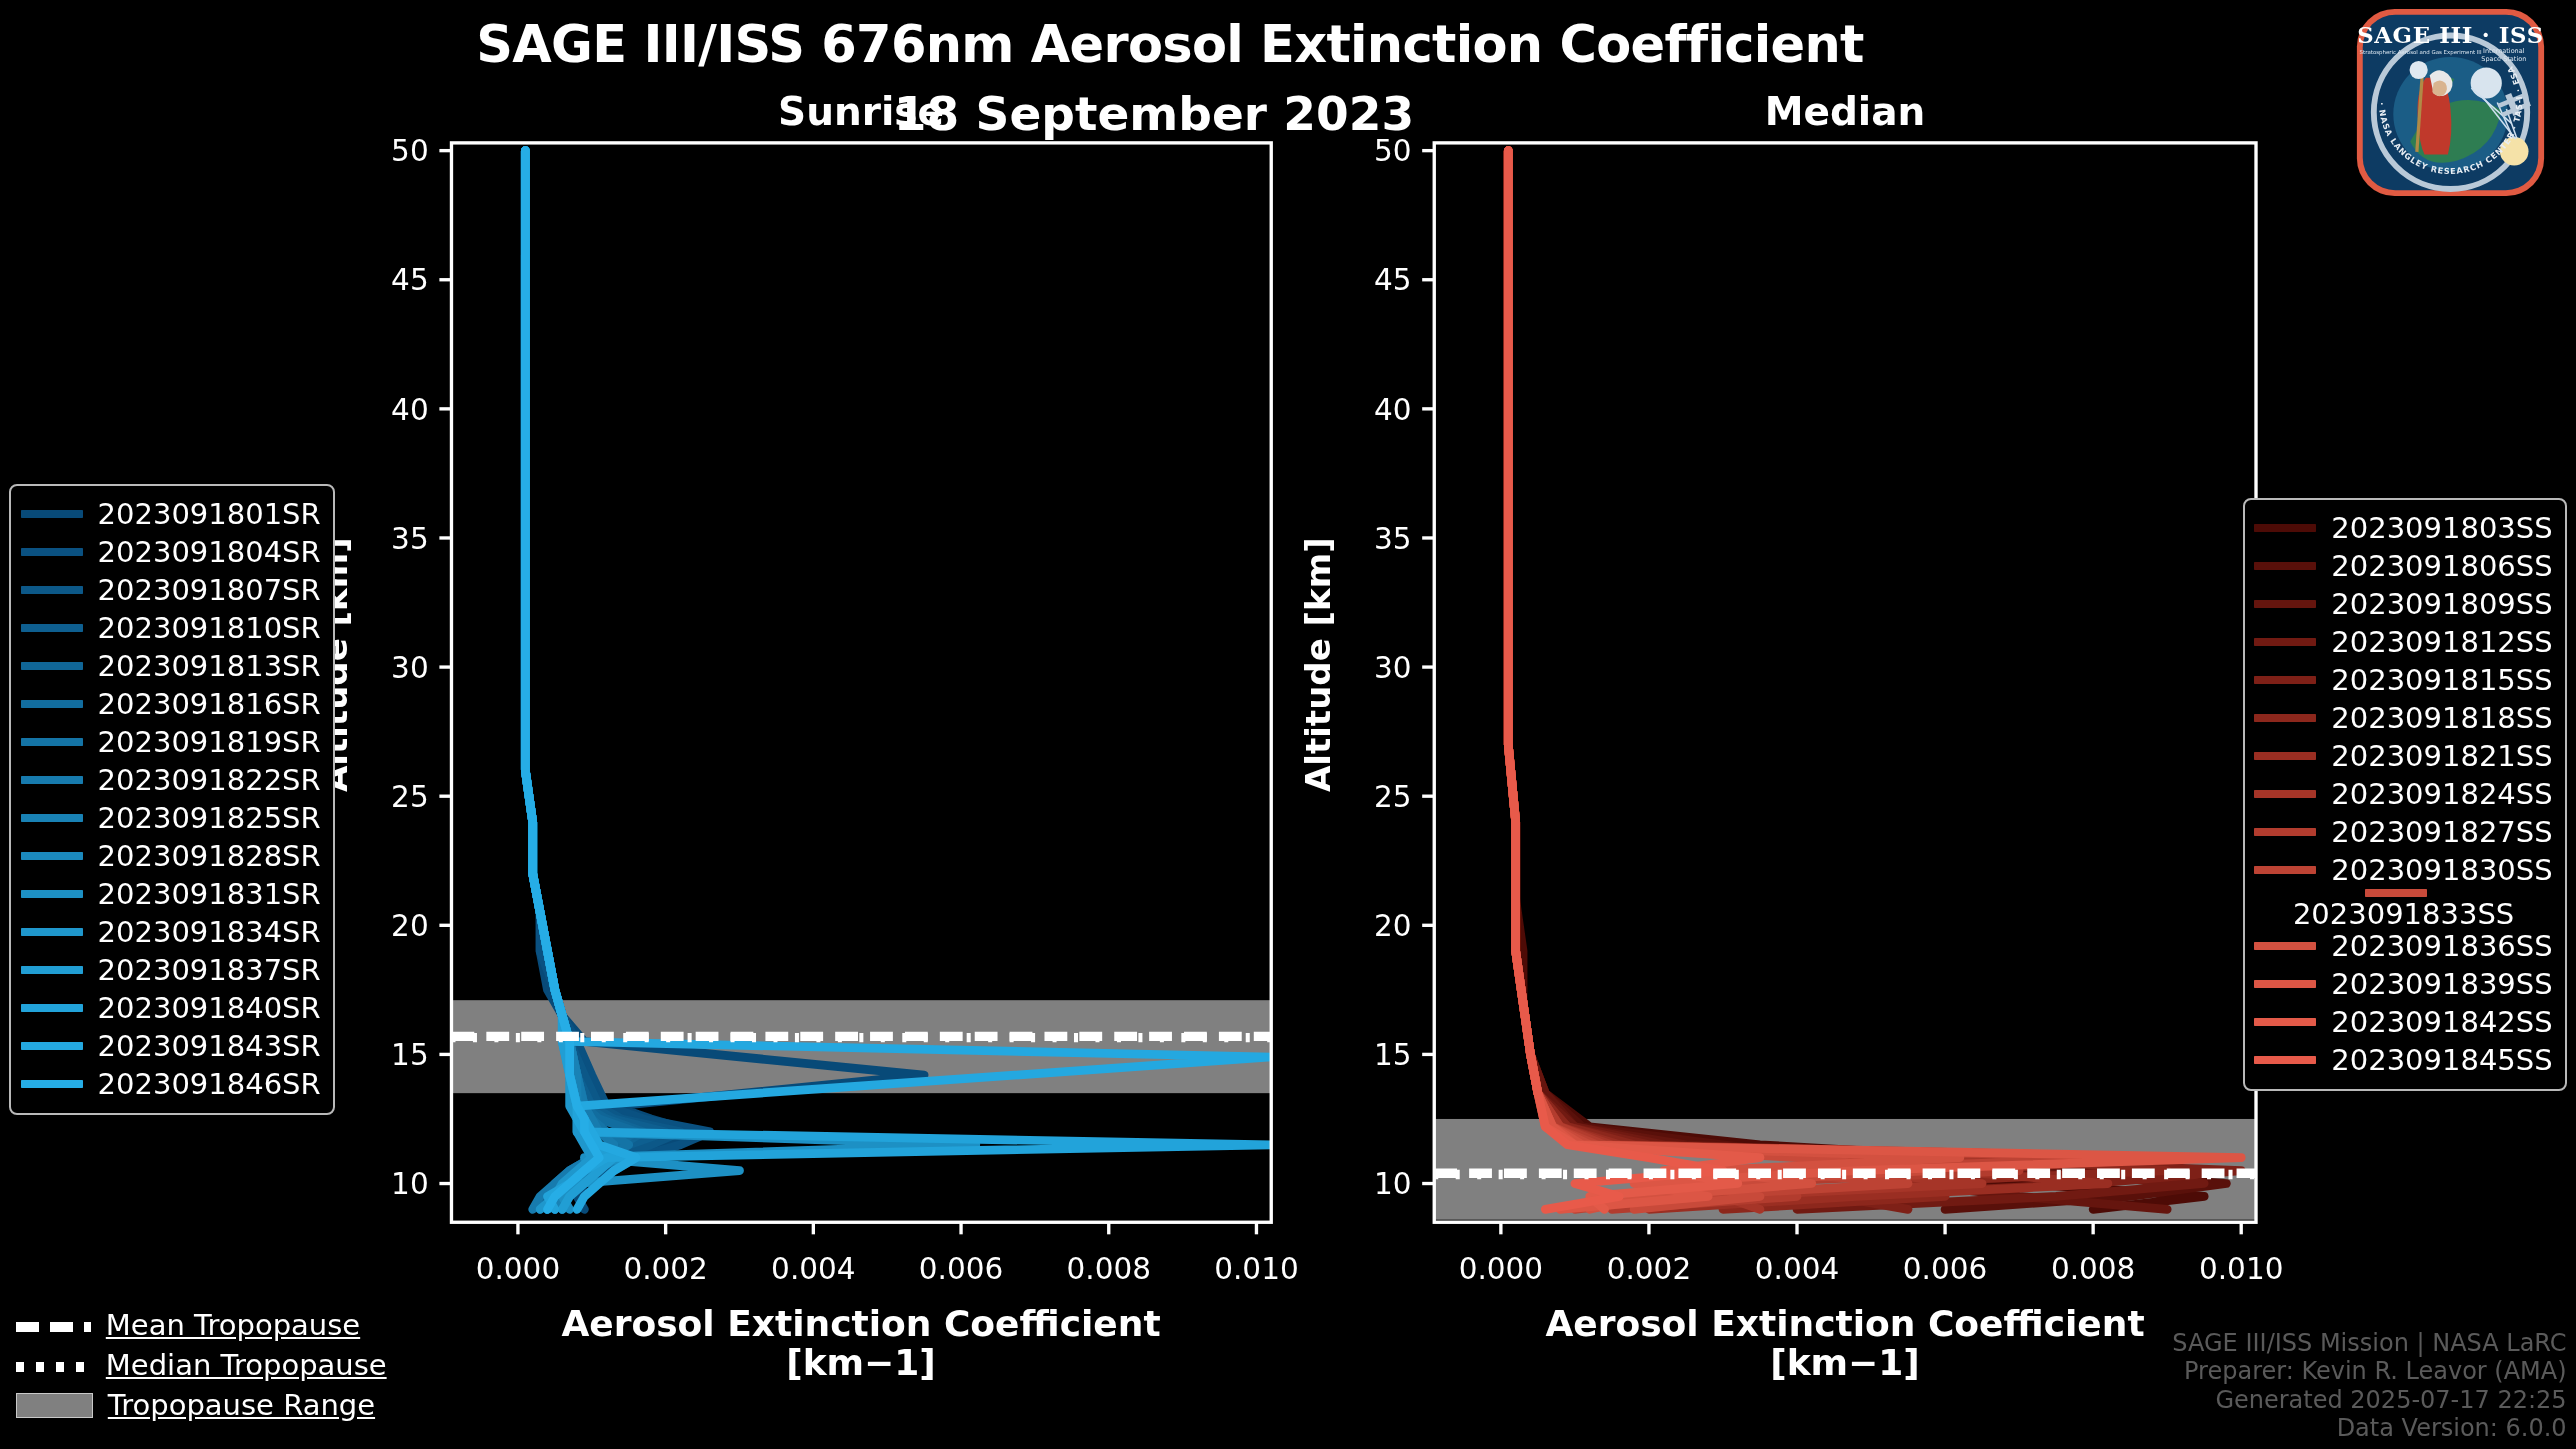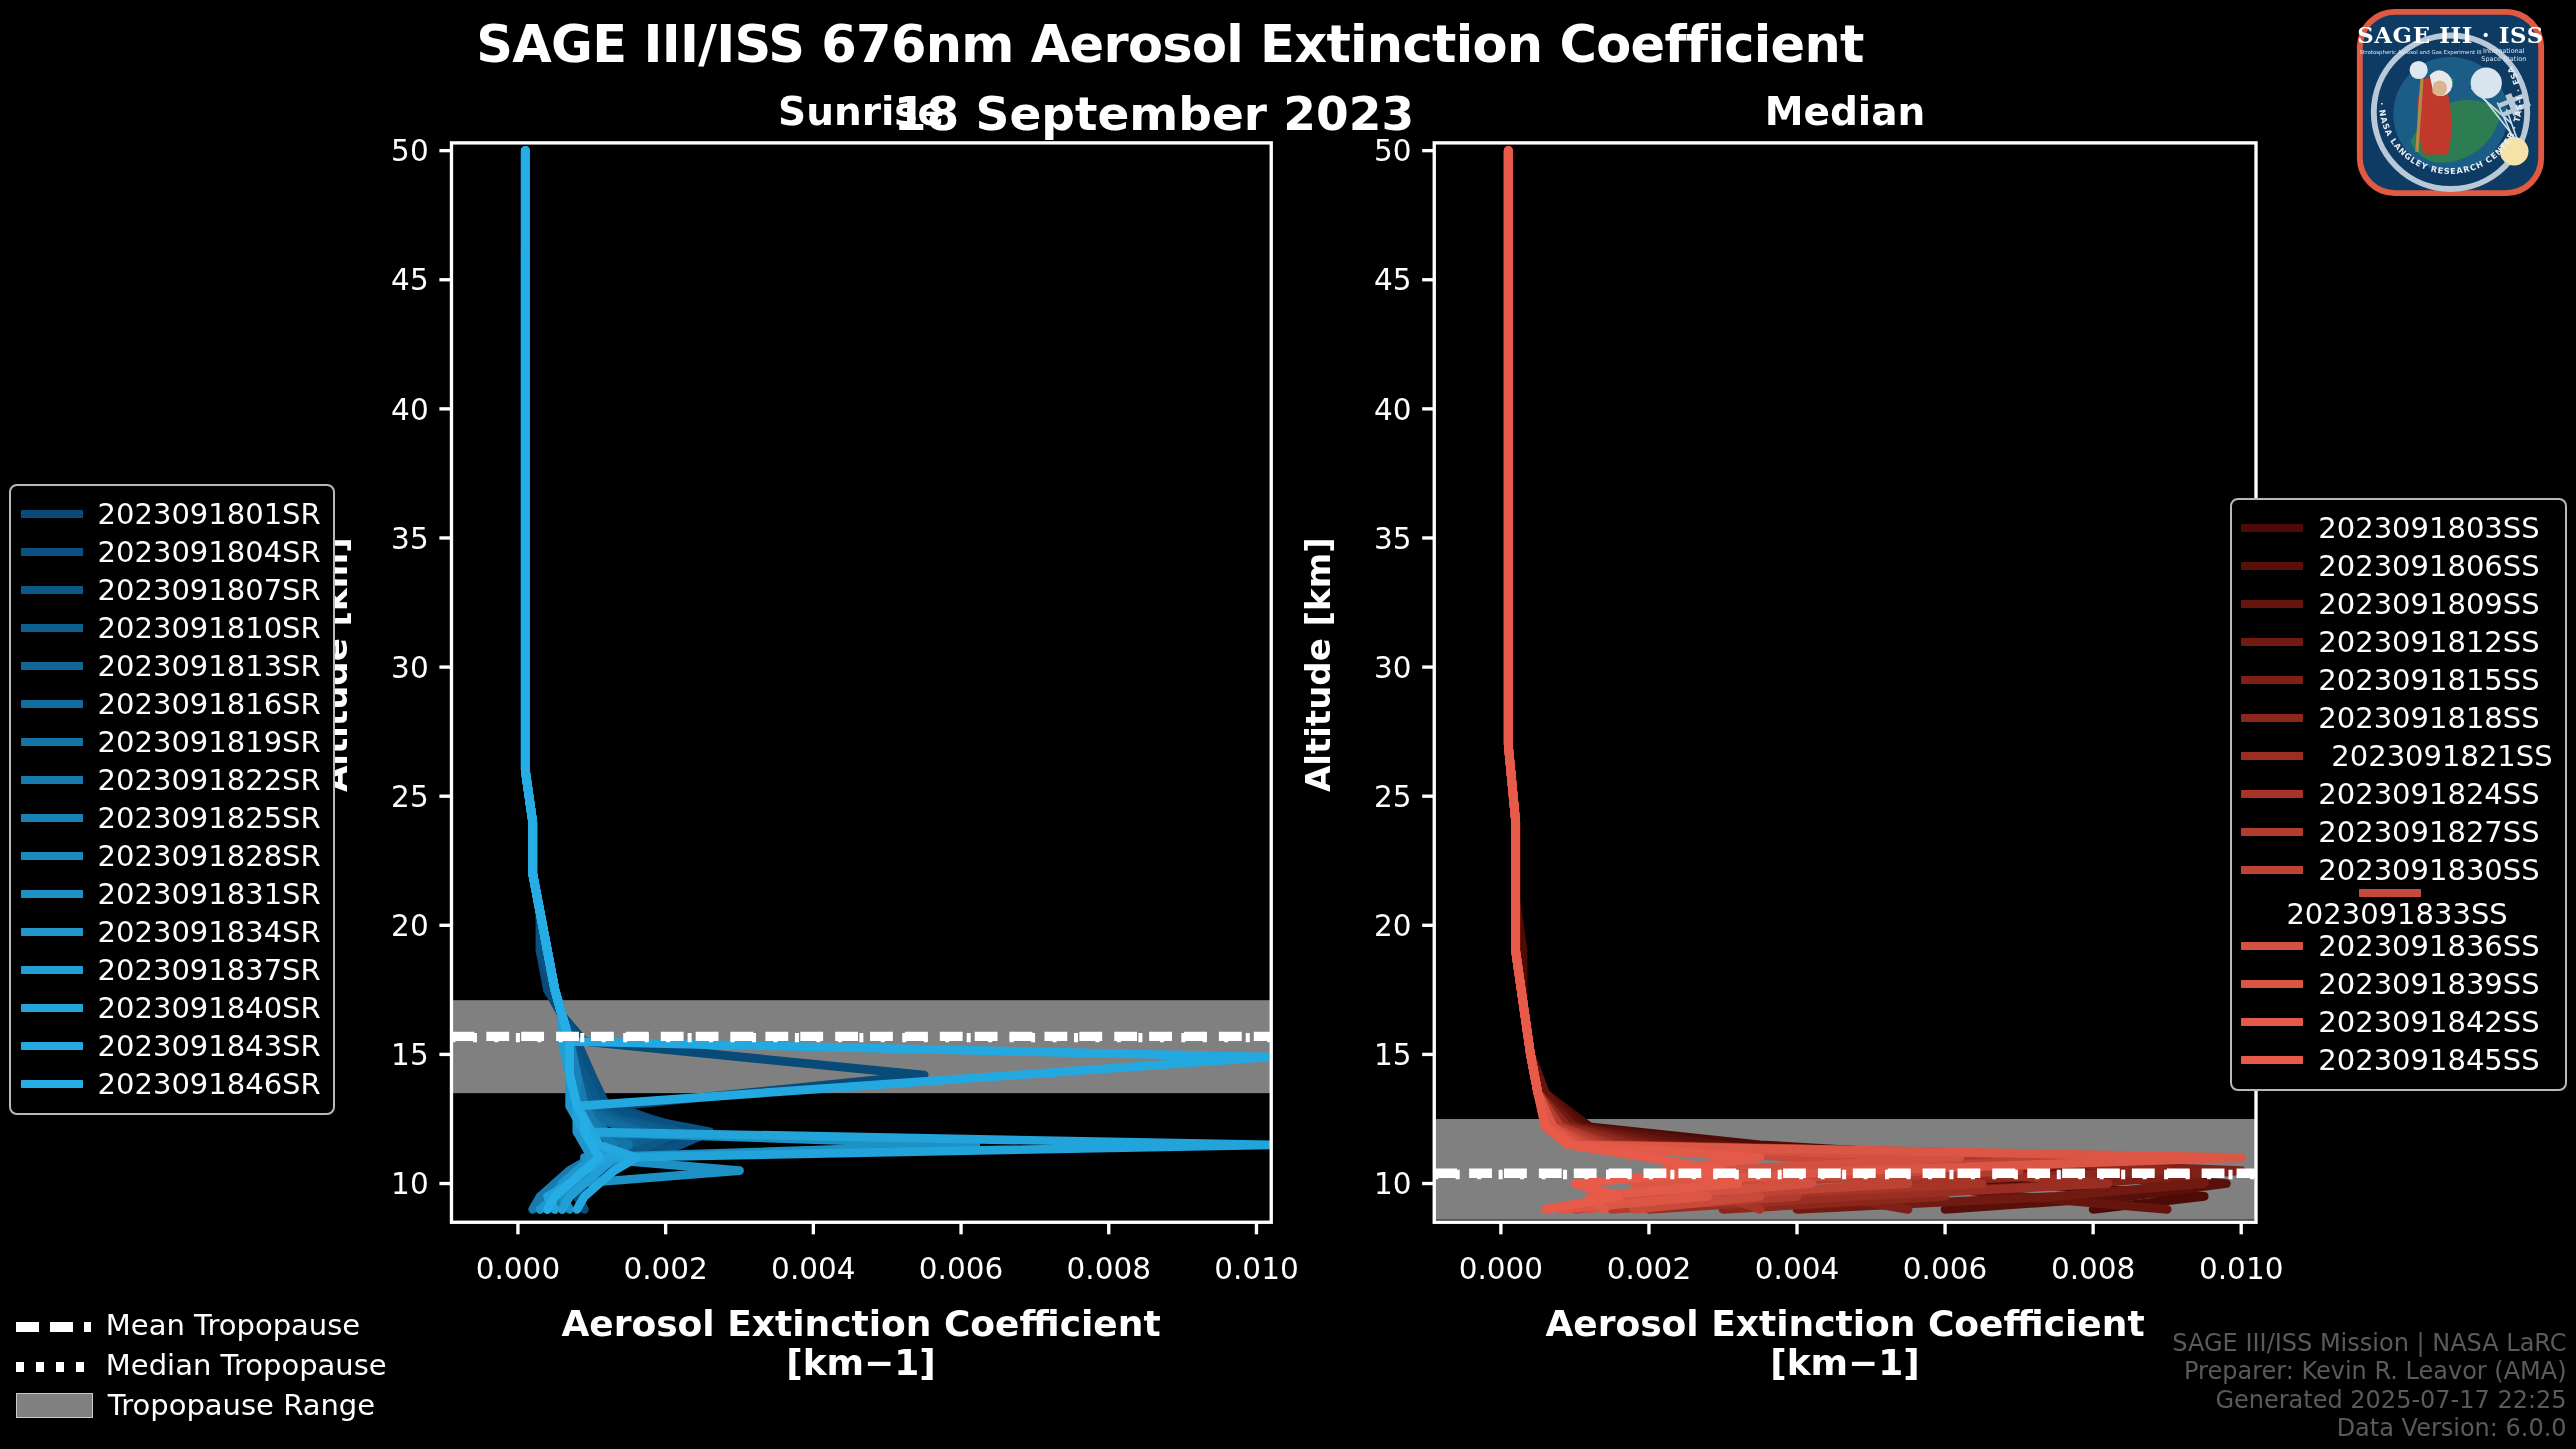--- a/index.html
+++ b/index.html
@@ -265,21 +265,21 @@
       <div class="legend-text">2023091812SS</div>
     </div>
     <div class="legend-row" style="flex-direction: row;">
       <div class="legend-swatch" style="background: rgb(126, 32, 23);"></div>
       <div class="legend-text">2023091815SS</div>
     </div>
     <div class="legend-row" style="flex-direction: row;">
       <div class="legend-swatch" style="background: rgb(140, 39, 28);"></div>
       <div class="legend-text">2023091818SS</div>
     </div>
-    <div class="legend-row" style="flex-direction: row; gap: 13px;">
+    <div class="legend-row" style="flex-direction: row;">
       <div class="legend-swatch" style="background: rgb(154, 46, 34);"></div>
       <div class="legend-text">2023091821SS</div>
     </div>
     <div class="legend-row" style="flex-direction: row;">
       <div class="legend-swatch" style="background: rgb(166, 53, 40);"></div>
       <div class="legend-text">2023091824SS</div>
     </div>
     <div class="legend-row" style="flex-direction: row;">
       <div class="legend-swatch" style="background: rgb(178, 60, 46);"></div>
       <div class="legend-text">2023091827SS</div>
@@ -303,21 +303,21 @@
     <div class="legend-row" style="flex-direction: row;">
       <div class="legend-swatch" style="background: rgb(227, 90, 73);"></div>
       <div class="legend-text">2023091842SS</div>
     </div>
     <div class="legend-row" style="flex-direction: row;">
       <div class="legend-swatch" style="background: rgb(232, 90, 74);"></div>
       <div class="legend-text">2023091845SS</div>
     </div>
   </div>
 
-<div class="abs" id="tropopause-legend" style="left:16px;top:1305px;">
+<div class="abs" id="tropopause-legend" style="left:16px;top:1305px;text-decoration:underline;">
     <div class="tl-row">
       <div class="tl-key dash-key"></div>
       <div class="tl-text">Mean Tropopause</div>
     </div>
     <div class="tl-row">
       <div class="tl-key dot-key"></div>
       <div class="tl-text">Median Tropopause</div>
     </div>
     <div class="tl-row">
       <div class="tl-key band-key"></div>

